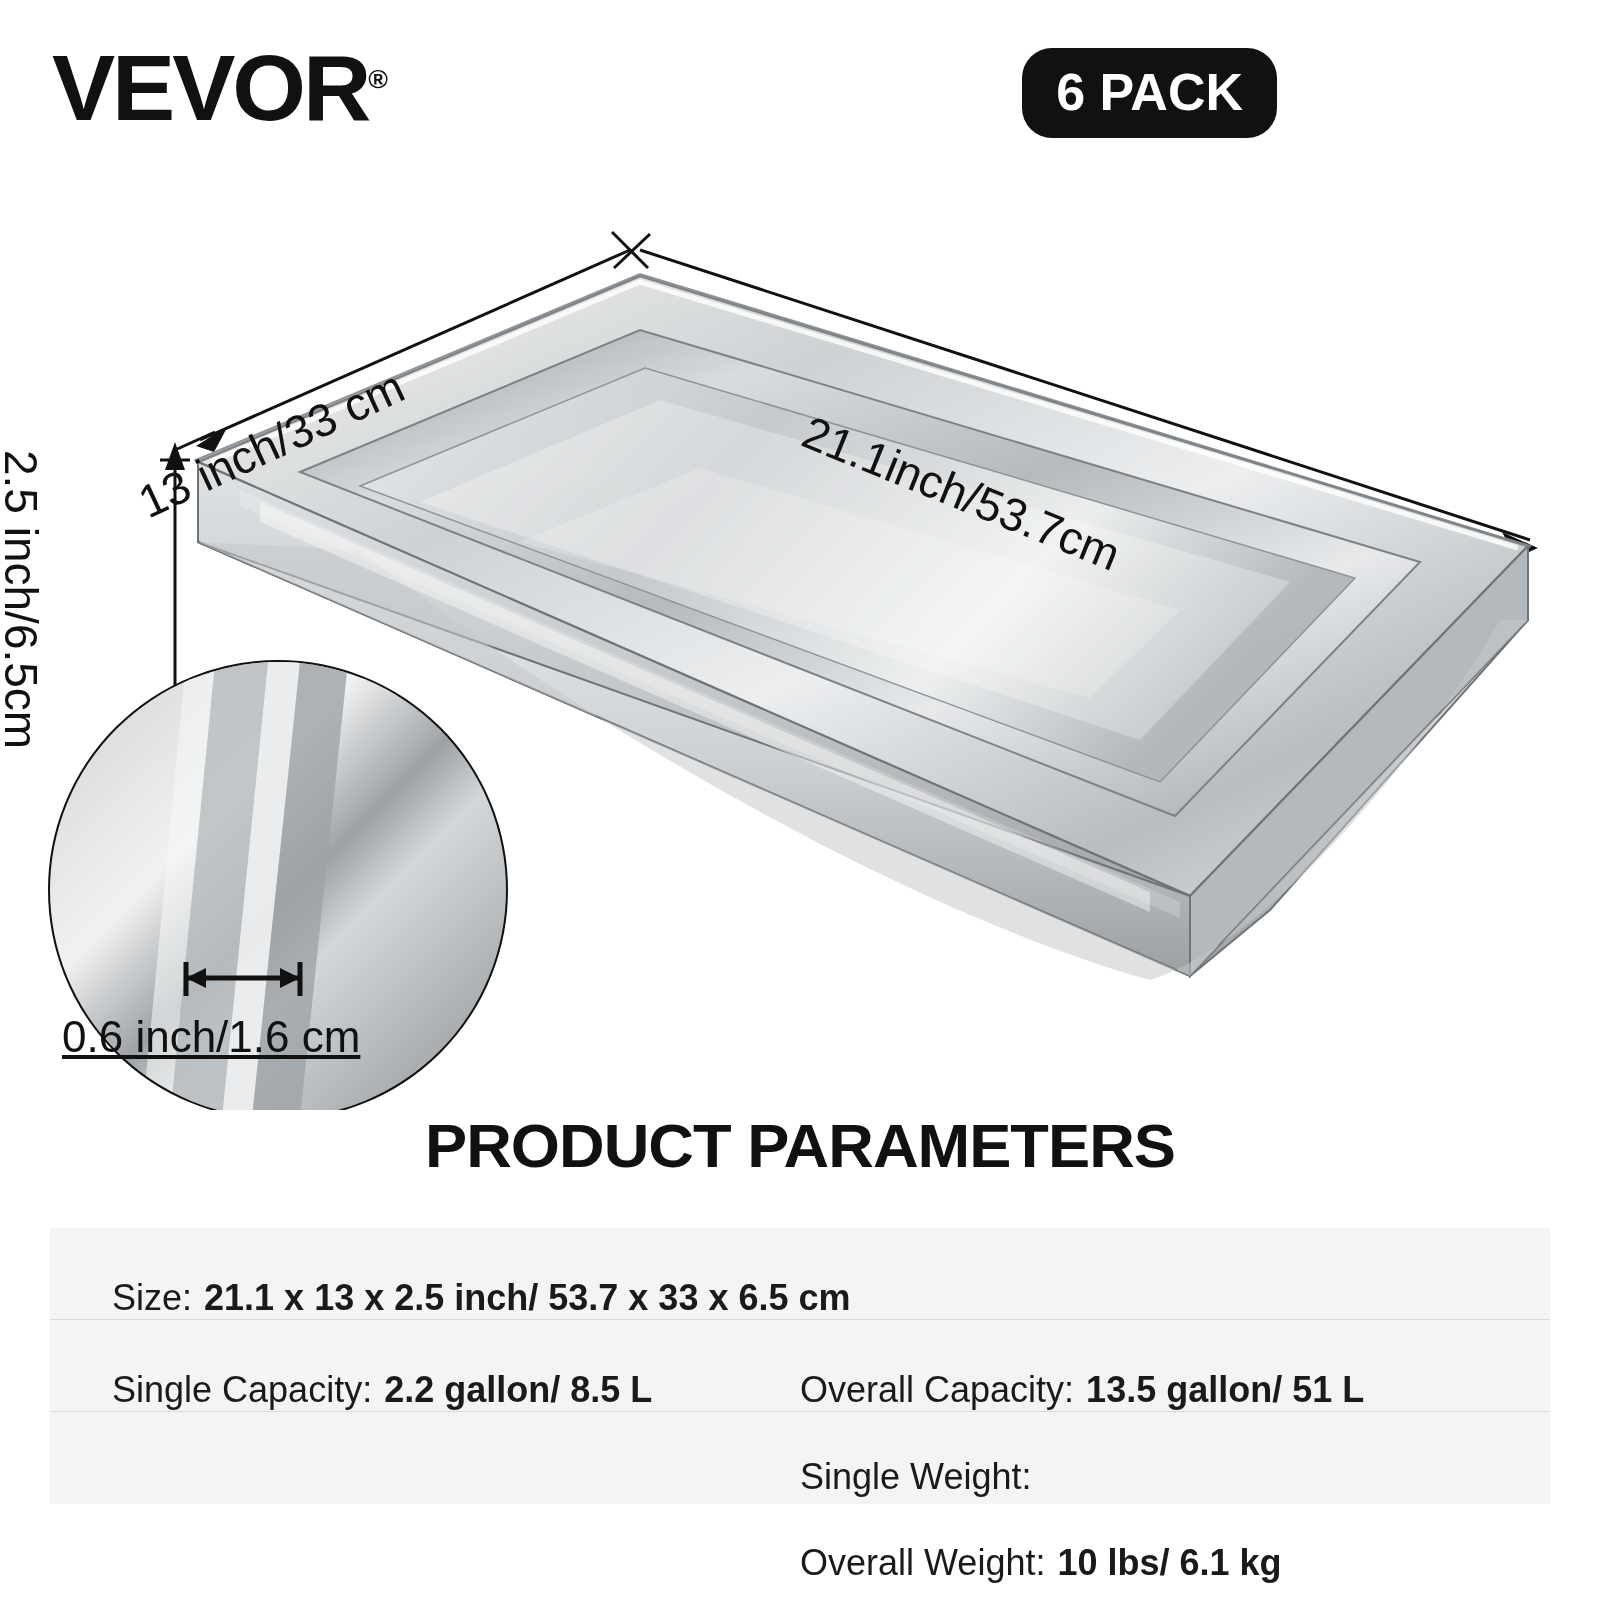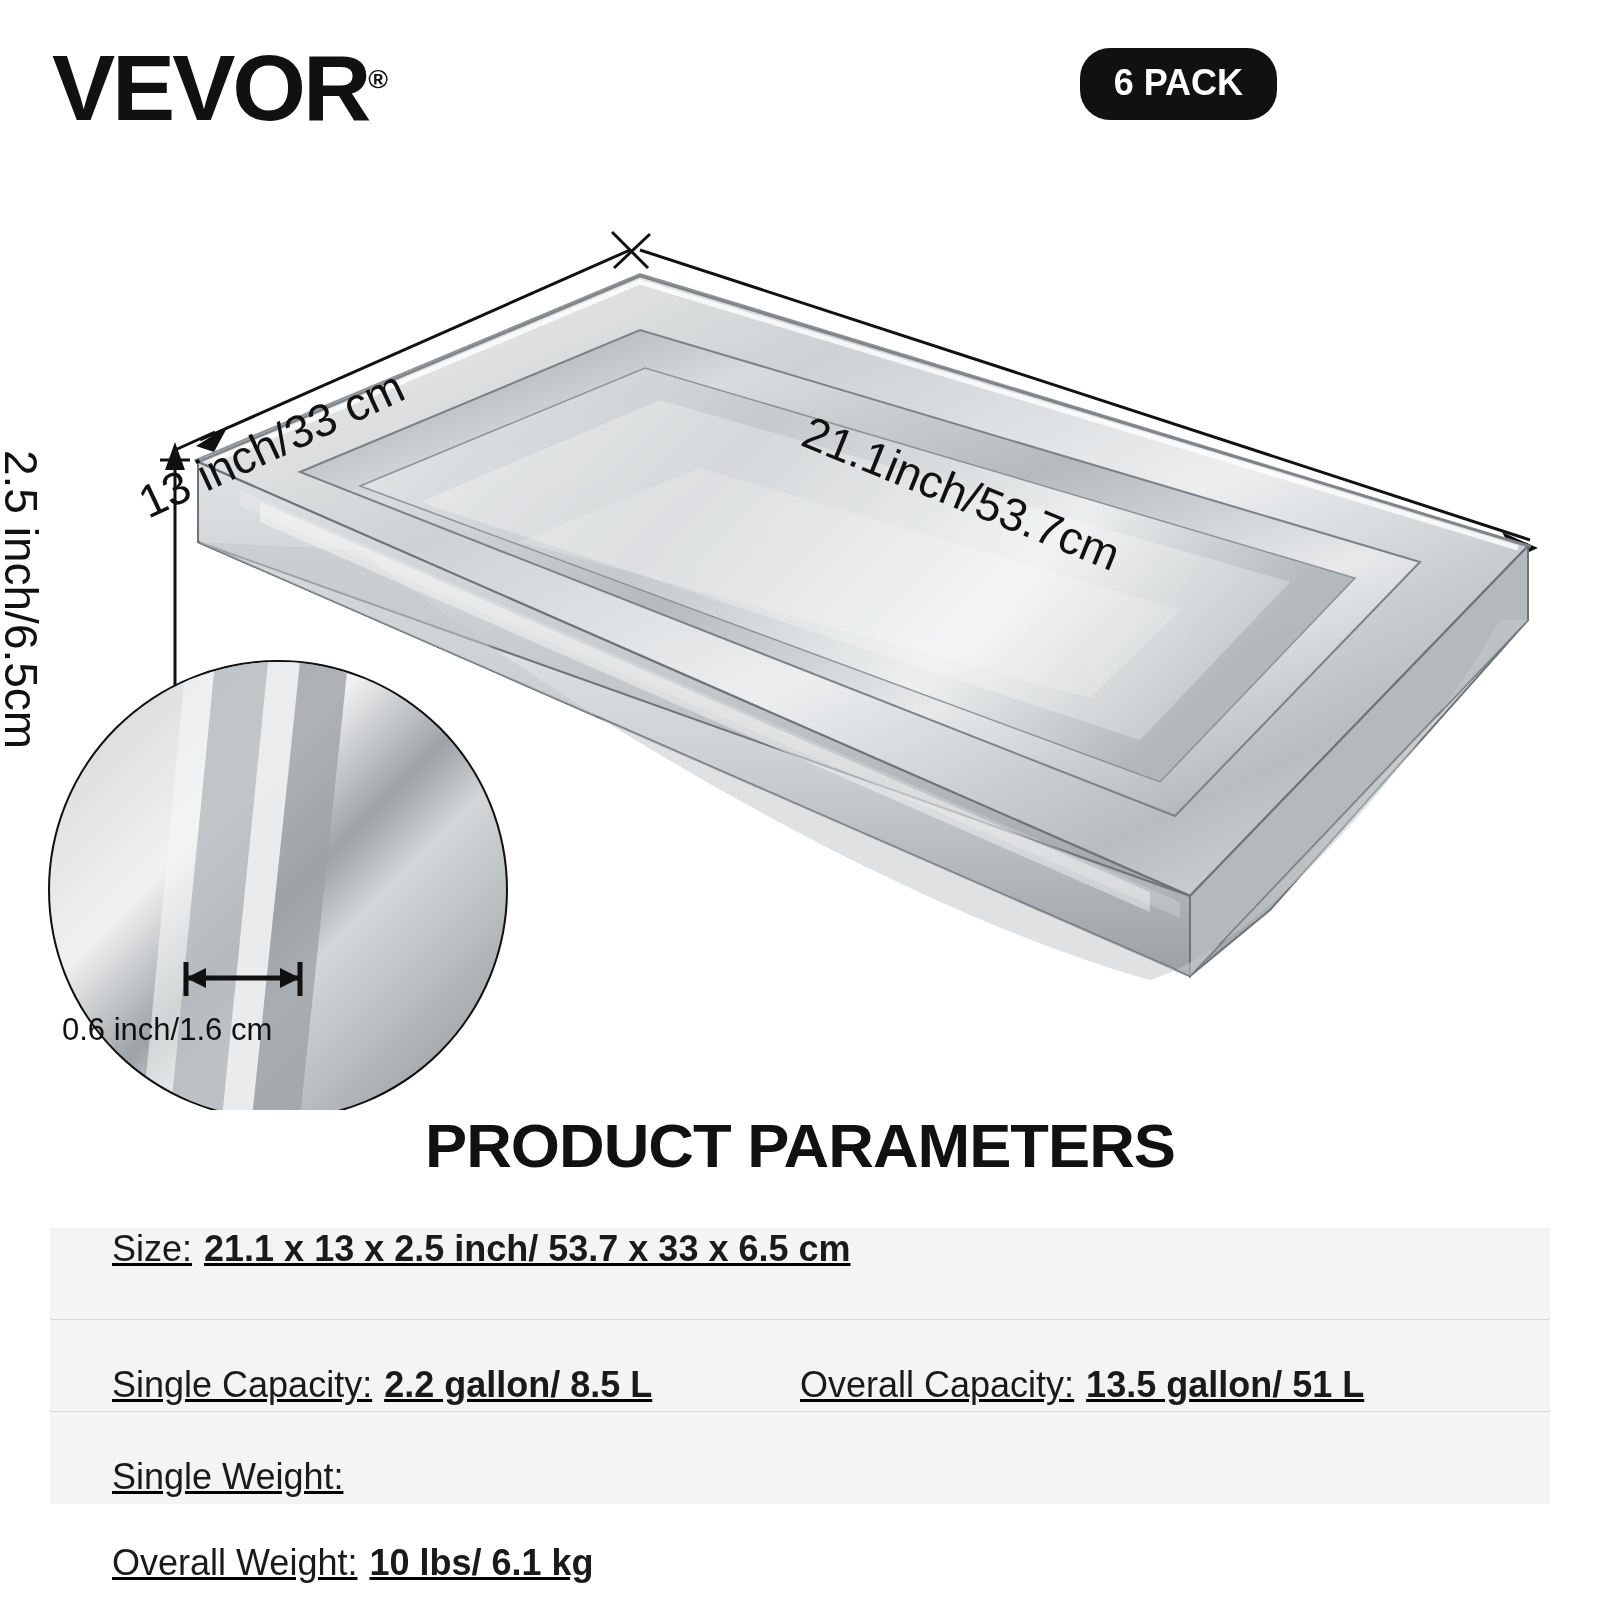--- a/index.html
+++ b/index.html
@@ -34,21 +34,21 @@
     vertical-align: super;
     letter-spacing: 0;
     font-weight: bold;
   }
   .pack-badge {
     position: absolute;
     right: 45px; top: 48px;
     background: #111111;
     color: #ffffff;
     font-weight: bold;
-    font-size: 36px;
+    font-size: 52px;
     letter-spacing: 0px;
     padding: 14px 34px 16px 34px;
     border-radius: 30px;
   }
 
   
   .hero {
     position: absolute;
     left: 0; top: 150px;
     width: 1600px; height: 960px;
@@ -75,23 +75,24 @@
   }
   #dim-height {
     left: 48px; top: 300px;
     transform: rotate(90deg);
     transform-origin: left top;
     font-size: 46px;
   }
   #dim-thickness {
     position: absolute;
     left: 62px; top: 862px;
-    font-size: 31px;
+    font-size: 44px;
     color: #111111;
     white-space: nowrap;
+    text-decoration: underline;
   }
 
   
   .section-title {
     position: absolute;
     left: 0; top: 1110px;
     width: 1600px;
     text-align: center;
     font-weight: bold;
     font-size: 62px;
@@ -103,25 +104,24 @@
   
   .params {
     position: absolute;
     left: 50px; top: 1228px;
     width: 1500px;
     background: #f4f4f4;
     padding: 0;
   }
   .param-row {
     display: flex;
-    align-items: flex-start;
+    align-items: flex-end;
     height: 92px;
     padding: 0 62px;
     border-bottom: 1px solid #d8d8d8;
-    text-decoration: underline;
   }
   .param-row:last-child { border-bottom: none; flex-direction: column; }
   .param-cell {
     display: flex;
     align-items: baseline;
     font-size: 36px;
     color: #1a1a1a;
     white-space: nowrap;
   }
   .param-cell.half { width: 50%; margin-top: 44px; }

